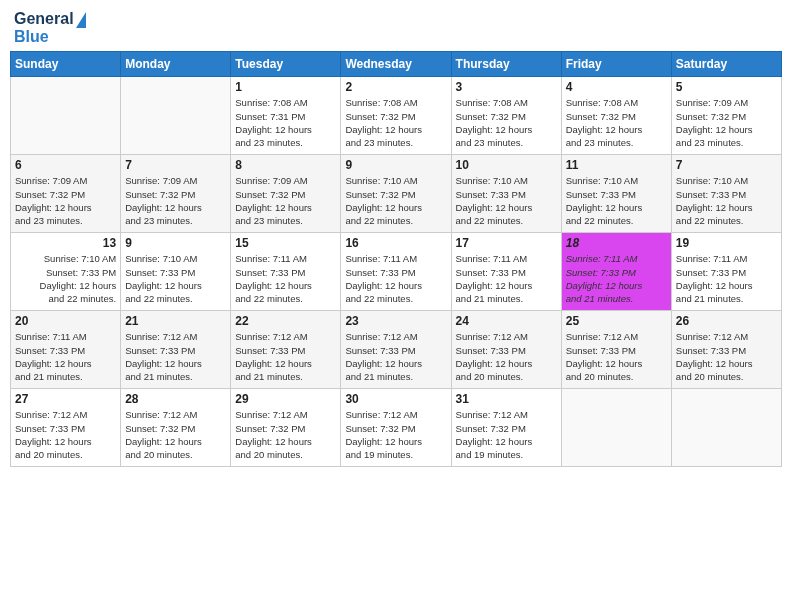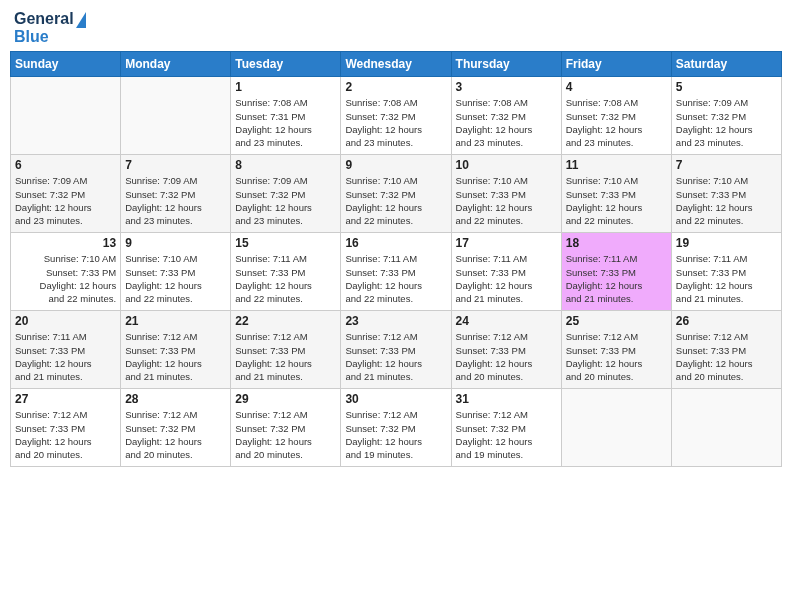--- a/index.html
+++ b/index.html
@@ -226,21 +226,21 @@
 Daylight: 12 hours
 and 22 minutes.</div>
         </td>
         <td style="background: rgb(255, 255, 255);">
           <div class="day-number">17</div>
           <div class="day-info" style="white-space: pre-line;">Sunrise: 7:11 AM
 Sunset: 7:33 PM
 Daylight: 12 hours
 and 21 minutes.</div>
         </td>
-        <td style="background: #f0abfc;">
+        <td style="background: #d946ef; font-style: italic;">
           <div class="day-number">18</div>
           <div class="day-info" style="white-space: pre-line;">Sunrise: 7:11 AM
 Sunset: 7:33 PM
 Daylight: 12 hours
 and 21 minutes.</div>
         </td>
         <td style="background: rgb(255, 255, 255);">
           <div class="day-number">19</div>
           <div class="day-info" style="white-space: pre-line;">Sunrise: 7:11 AM
 Sunset: 7:33 PM

